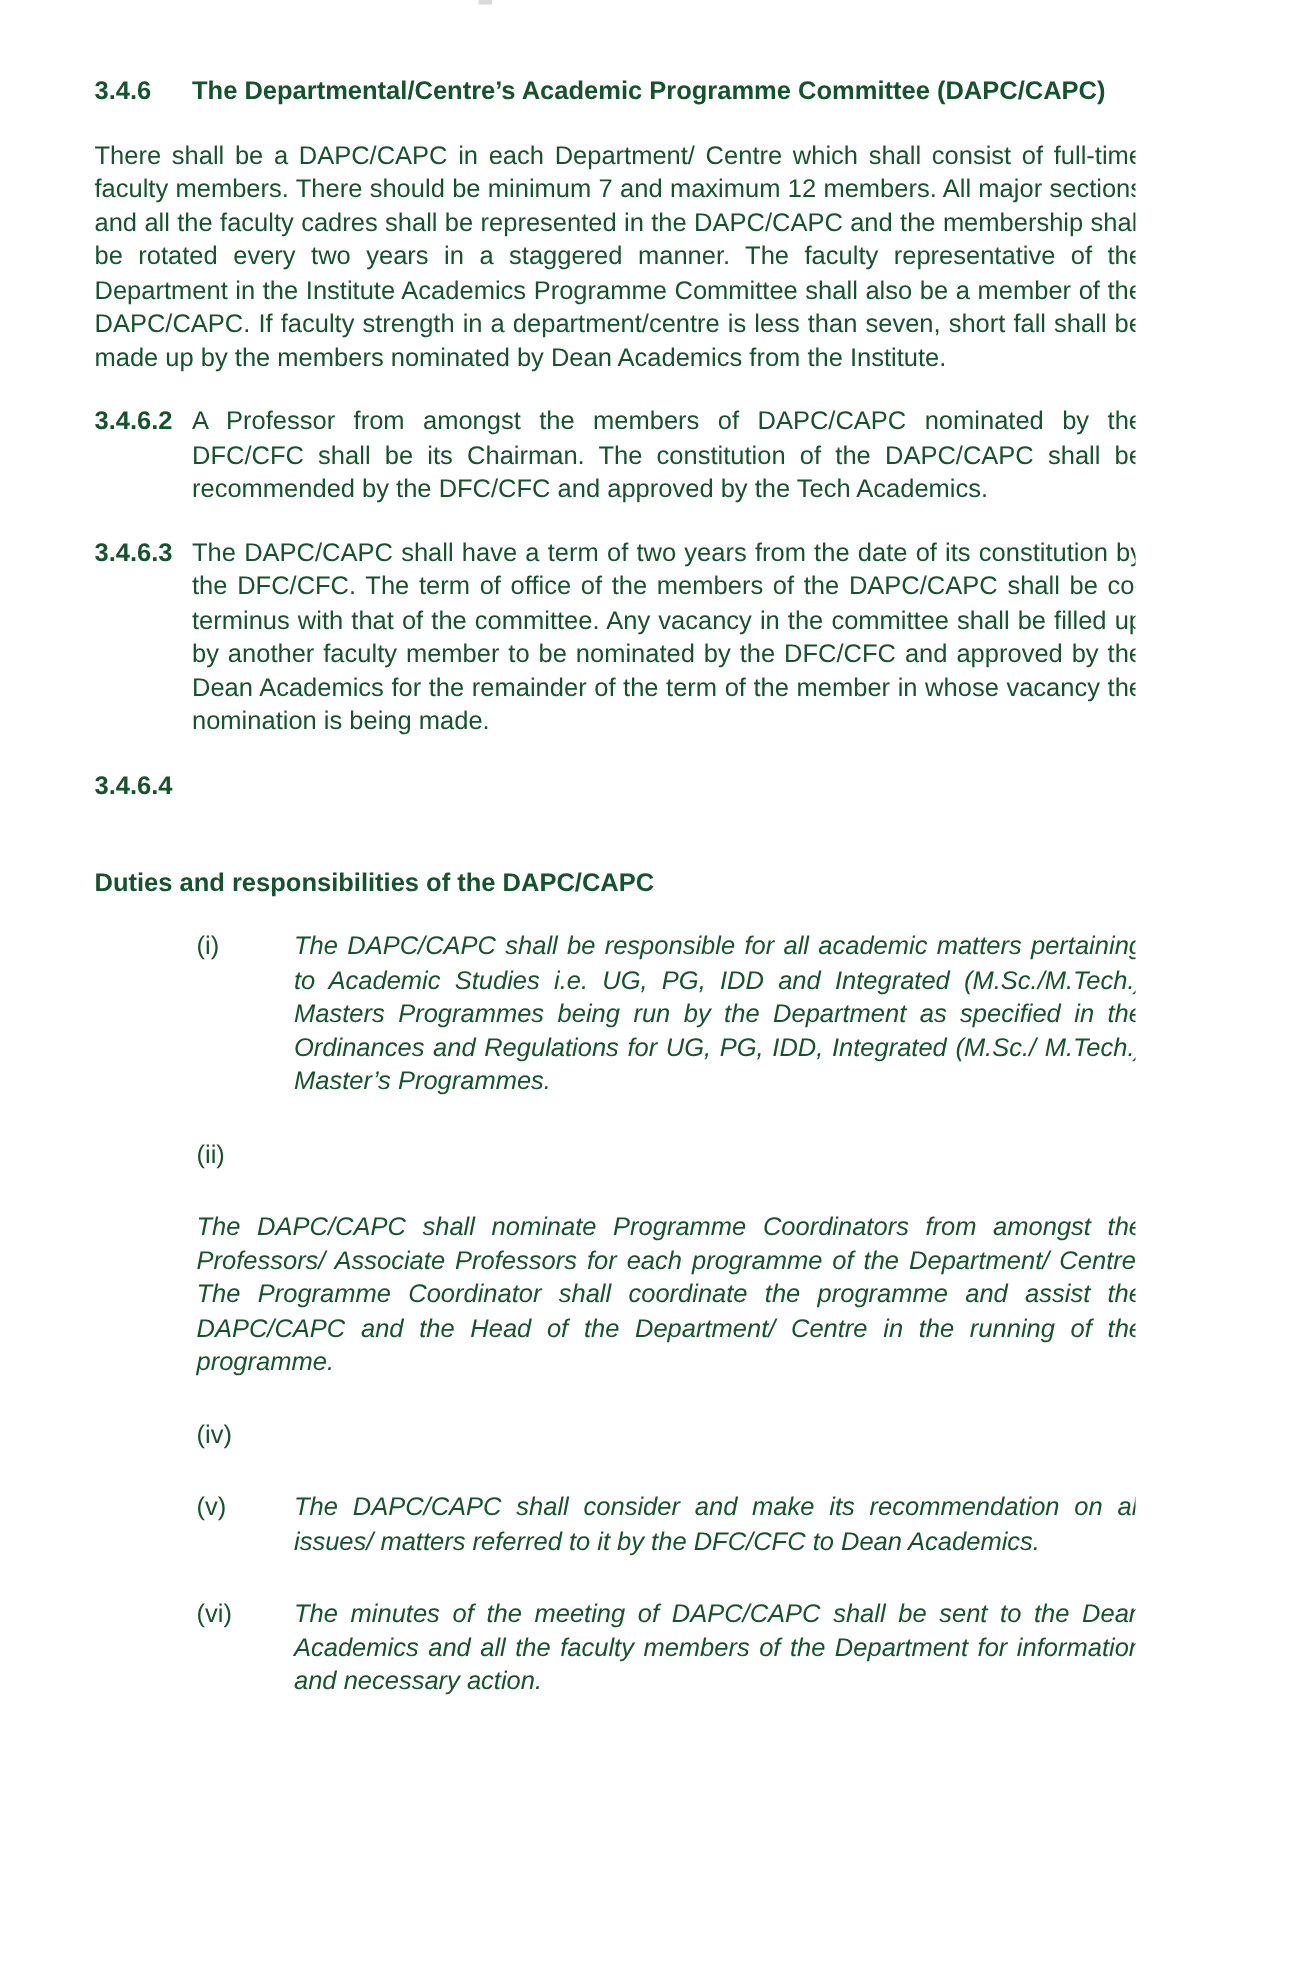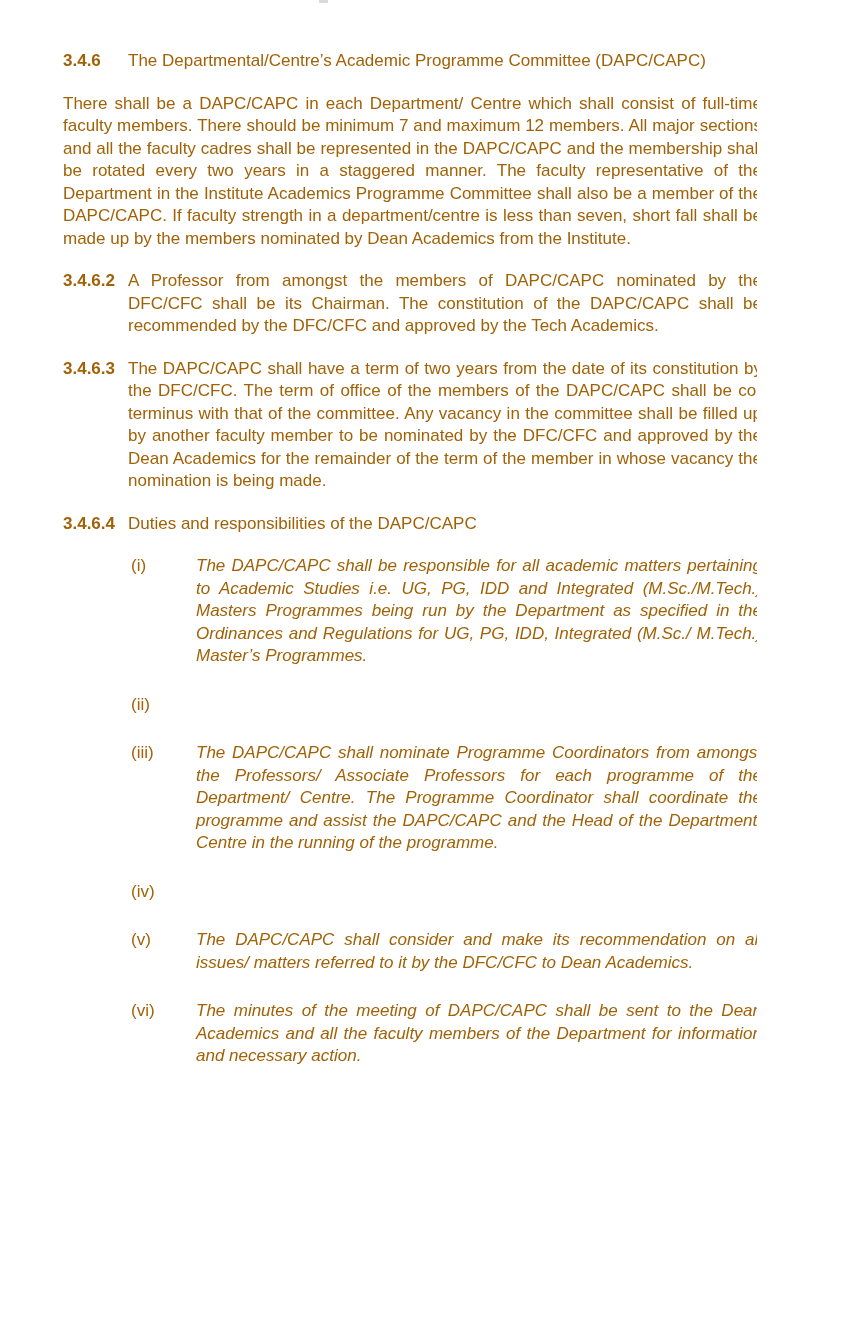--- a/index.html
+++ b/index.html
@@ -6,21 +6,21 @@
     margin: 0;
     padding: 0;
     background: #ffffff;
   }
   .page {
     position: relative;
     width: 757px;
     height: 1320px;
     background: #ffffff;
     font-family: "Liberation Sans", sans-serif;
-    color: #a16207;
+    color: #14532d;
     font-size: 17px;
     line-height: 22.5px;
     overflow: hidden;
   }
   .scan-artifact {
     position: absolute;
     left: 319px;
     top: 0;
     width: 9px;
     height: 3px;
@@ -39,24 +39,25 @@
   .num {
     flex: 0 0 65px;
     font-weight: bold;
   }
   .txt {
     flex: 1;
     text-align: justify;
     text-align-last: left;
   }
   .h1 .txt {
-    font-weight: normal;
+    font-weight: bold;
   }
   .h2row {
     margin-bottom: 20px;
+    flex-direction: column;
   }
   .list {
     margin-left: 68px;
   }
   .li {
     display: flex;
     margin-bottom: 26px;
   }
   .li:last-child {
     margin-bottom: 0;
@@ -109,21 +110,20 @@
       <div class="li">
         <span class="marker">(i)</span>
         <span class="litxt">The DAPC/CAPC shall be responsible for all academic matters pertaining to Academic Studies i.e. UG, PG, IDD and Integrated (M.Sc./M.Tech.) Masters Programmes being run by the Department as specified in the Ordinances and Regulations for UG, PG, IDD, Integrated (M.Sc./ M.Tech.) Master’s Programmes.</span>
       </div>
 
       <div class="li">
         <span class="marker">(ii)</span>
       </div>
 
       <div class="li">
-        <span class="marker">(iii)</span>
         <span class="litxt">The DAPC/CAPC shall nominate Programme Coordinators from amongst the Professors/ Associate Professors for each programme of the Department/ Centre. The Programme Coordinator shall coordinate the programme and assist the DAPC/CAPC and the Head of the Department/ Centre in the running of the programme.</span>
       </div>
 
       <div class="li">
         <span class="marker">(iv)</span>
       </div>
 
       <div class="li">
         <span class="marker">(v)</span>
         <span class="litxt">The DAPC/CAPC shall consider and make its recommendation on all issues/ matters referred to it by the DFC/CFC to Dean Academics.</span>

